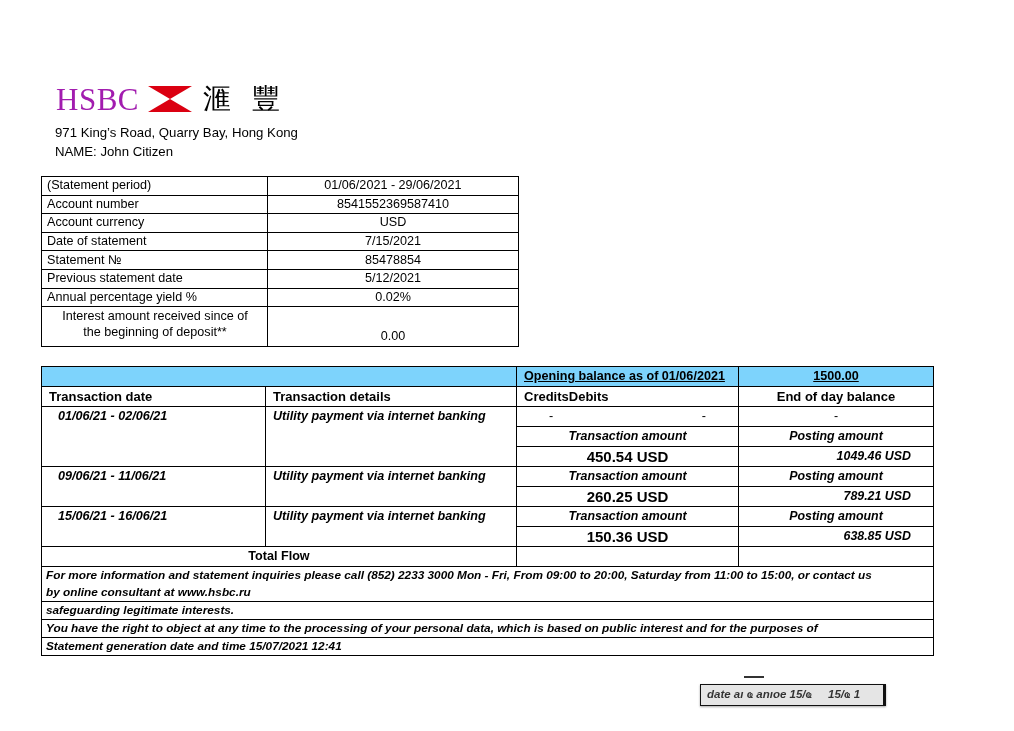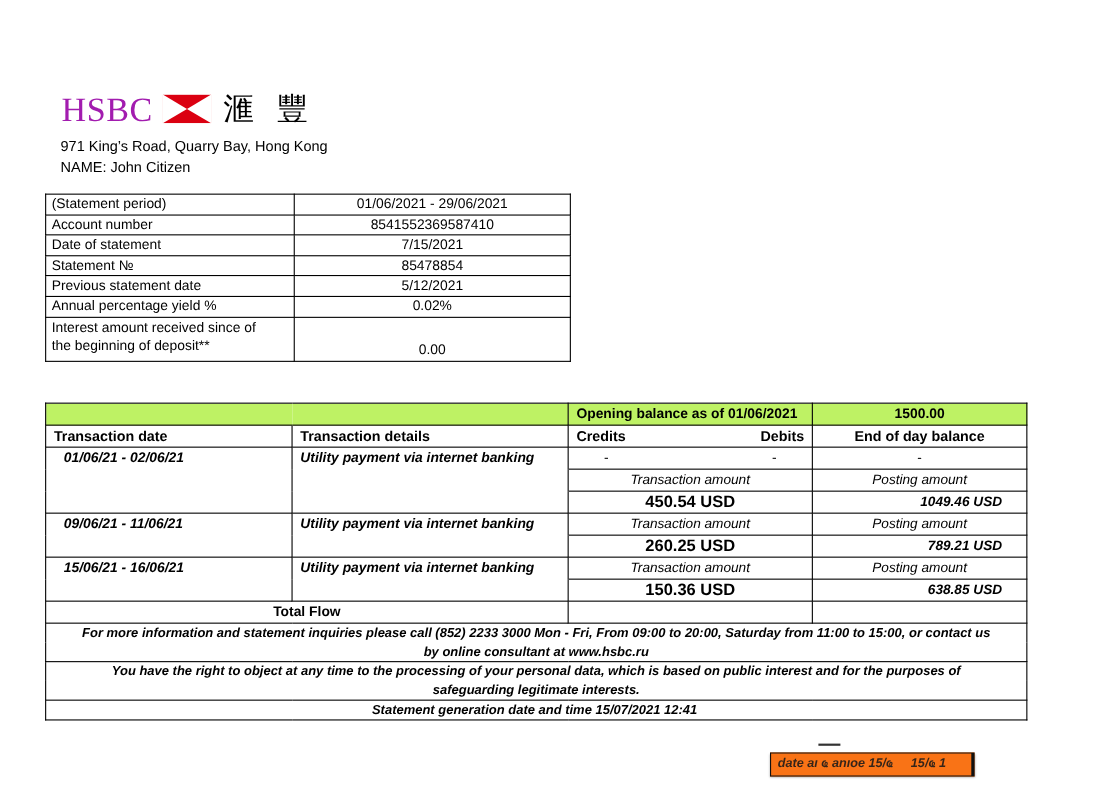--- a/index.html
+++ b/index.html
@@ -75,37 +75,37 @@
   .info-table {
     position: absolute;
     left: 41px;
     top: 176px;
     width: 477px;
   }
   .info-table td { height: 17.6px; }
   .info-label { text-align: left; padding-left: 5px; }
   .info-value { text-align: center; }
   .info-table .tall { height: 36px; vertical-align: bottom; padding-bottom: 2px; }
-  .info-table .tall.info-label { vertical-align: top; padding-top: 1px; }
+  .info-table .tall.info-label { vertical-align: top; padding-top: 1px; text-align: center; }
   .info-label-2line {
     white-space: pre-line;
     line-height: 16px;
   }
 
   
   .main-table {
     position: absolute;
     left: 41px;
     top: 366px;
     width: 892px;
   }
   .main-table td {
     height: 19px;
   }
-  .pink { background: #bef264; }
+  .pink { background: #7dd3fc; text-decoration: underline; }
   .b { font-weight: bold; }
   .c { text-align: center; }
   .r { text-align: right; padding-right: 7px; }
   .l { text-align: left; padding-left: 7px; }
   .no-top { border-top: none; }
   .no-bot { border-bottom: none; }
 
   .hdr-row td { font-weight: bold; font-size: 13px; }
 
   .txn-date {
@@ -117,21 +117,21 @@
   }
   .txn-det {
     font-style: italic;
     font-weight: bold;
     font-size: 12.6px;
     text-align: left;
     padding-left: 7px;
   }
   .amt {
     font-style: italic;
-    font-weight: normal;
+    font-weight: bold;
     text-align: center;
     font-size: 12.4px;
     margin-top: 13px;
   }
   .amt-val-left {
     font-weight: bold;
     text-align: center;
     font-size: 15px;
   }
   .amt-val-right {
@@ -140,35 +140,35 @@
     text-align: right;
     padding-right: 22px;
     font-size: 12.4px;
   }
   .dash { text-align: center; font-size: 12.4px; }
 
   .note {
     font-style: italic;
     font-weight: bold;
     font-size: 11.8px;
-    text-align: center;
+    text-align: left;
     line-height: 17px;
   }
   .note-row td { height: 17px; }
 
   
   .artifact {
     position: absolute;
     left: 700px;
     top: 684px;
     width: 182px;
     height: 20px;
     border: 1px solid #111;
     border-right-width: 3px;
-    background: #f97316;
+    background: #e5e5e5;
     overflow: hidden;
     box-shadow: 0 1px 2px rgba(0,0,0,0.35);
   }
   .artifact-text {
     font-style: italic;
     font-weight: bold;
     font-size: 11.5px;
     line-height: 19px;
     white-space: pre;
     padding-left: 6px;
@@ -212,20 +212,24 @@
   <tbody>
     <tr>
       <td class="info-label">(Statement period)</td>
       <td class="info-value">01/06/2021 - 29/06/2021</td>
     </tr>
     <tr>
       <td class="info-label">Account number</td>
       <td class="info-value">8541552369587410</td>
     </tr>
     <tr>
+      <td class="info-label">Account currency</td>
+      <td class="info-value">USD</td>
+    </tr>
+    <tr>
       <td class="info-label">Date of statement</td>
       <td class="info-value">7/15/2021</td>
     </tr>
     <tr>
       <td class="info-label">Statement №</td>
       <td class="info-value">85478854</td>
     </tr>
     <tr>
       <td class="info-label">Previous statement date</td>
       <td class="info-value">5/12/2021</td>
@@ -255,21 +259,21 @@
       <td class="pink" style="border-right:none"></td>
       <td class="pink" style="border-left:none"></td>
       <td class="pink b l">Opening   balance as of  01/06/2021</td>
       <td class="pink b c">1500.00</td>
     </tr>
 
     <tr class="hdr-row">
       <td class="l">Transaction date</td>
       <td class="l">Transaction details</td>
       <td style="padding:0">
-        <div style="display:flex;justify-content:space-between;padding:0 7px">
+        <div style="display:flex;padding:0 7px">
           <span>Credits</span>
           <span>Debits</span>
         </div>
       </td>
       <td class="c">End of day balance</td>
     </tr>
 
     <tr>
       <td class="txn-date no-bot" rowspan="1">01/06/21 - 02/06/21</td>
       <td class="txn-det no-bot" rowspan="1">Utility payment via internet banking</td>
@@ -327,24 +331,24 @@
     </tr>
 
 
     <tr class="note-row">
       <td class="note no-bot" colspan="4">For more information and statement inquiries please call  (852) 2233 3000 Mon - Fri, From 09:00 to 20:00, Saturday from 11:00 to 15:00, or contact us</td>
     </tr>
     <tr class="note-row">
       <td class="note no-top" colspan="4">by online consultant at  www.hsbc.ru</td>
     </tr>
     <tr class="note-row">
+      <td class="note no-top" colspan="4">safeguarding legitimate interests.</td>
+    </tr>
+    <tr class="note-row">
       <td class="note no-bot" colspan="4">You have the right to object at any time to the processing of your personal data, which is based on public interest and for the purposes of</td>
-    </tr>
-    <tr class="note-row">
-      <td class="note no-top" colspan="4">safeguarding legitimate interests.</td>
     </tr>
     <tr class="note-row">
       <td class="note r" colspan="4">Statement generation date and time 15/07/2021 12:41</td>
     </tr>
   </tbody>
 </table>
 
 <div class="artifact-tick"></div>
 <div class="artifact">
   <div class="artifact-text">date aı ҩ anıoe 15/ҩ     15/ҩ 1</div>

